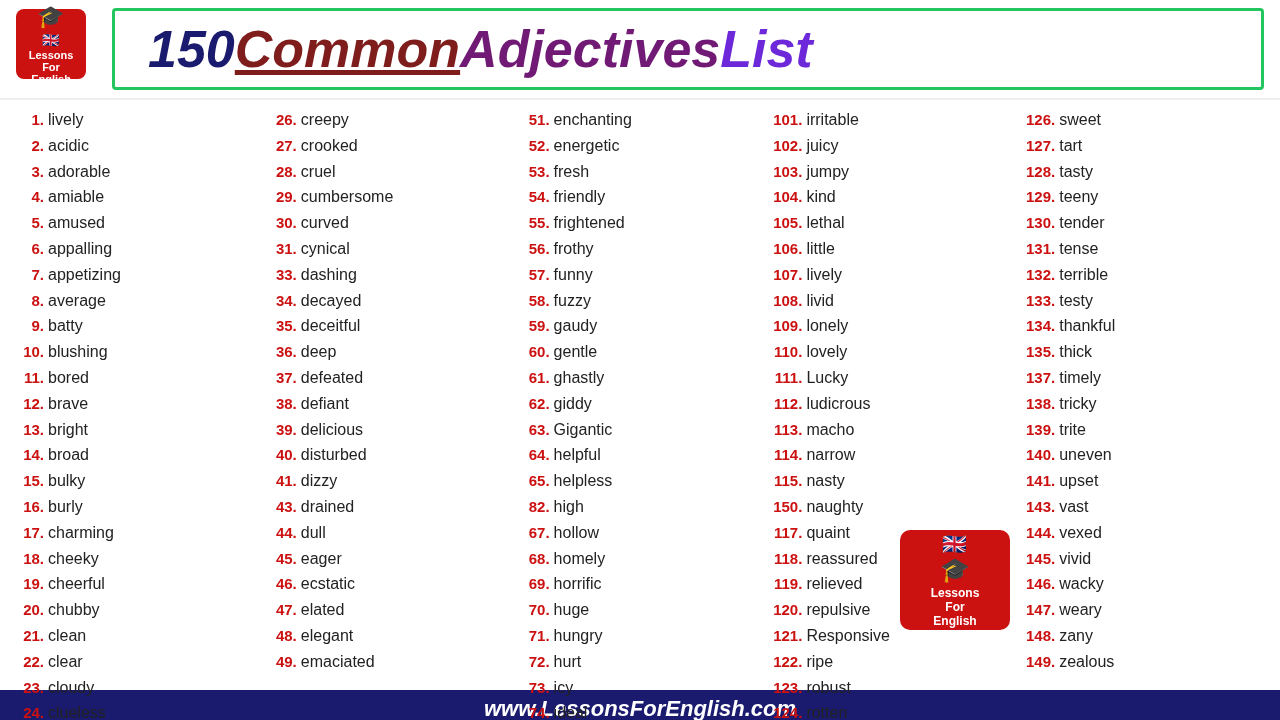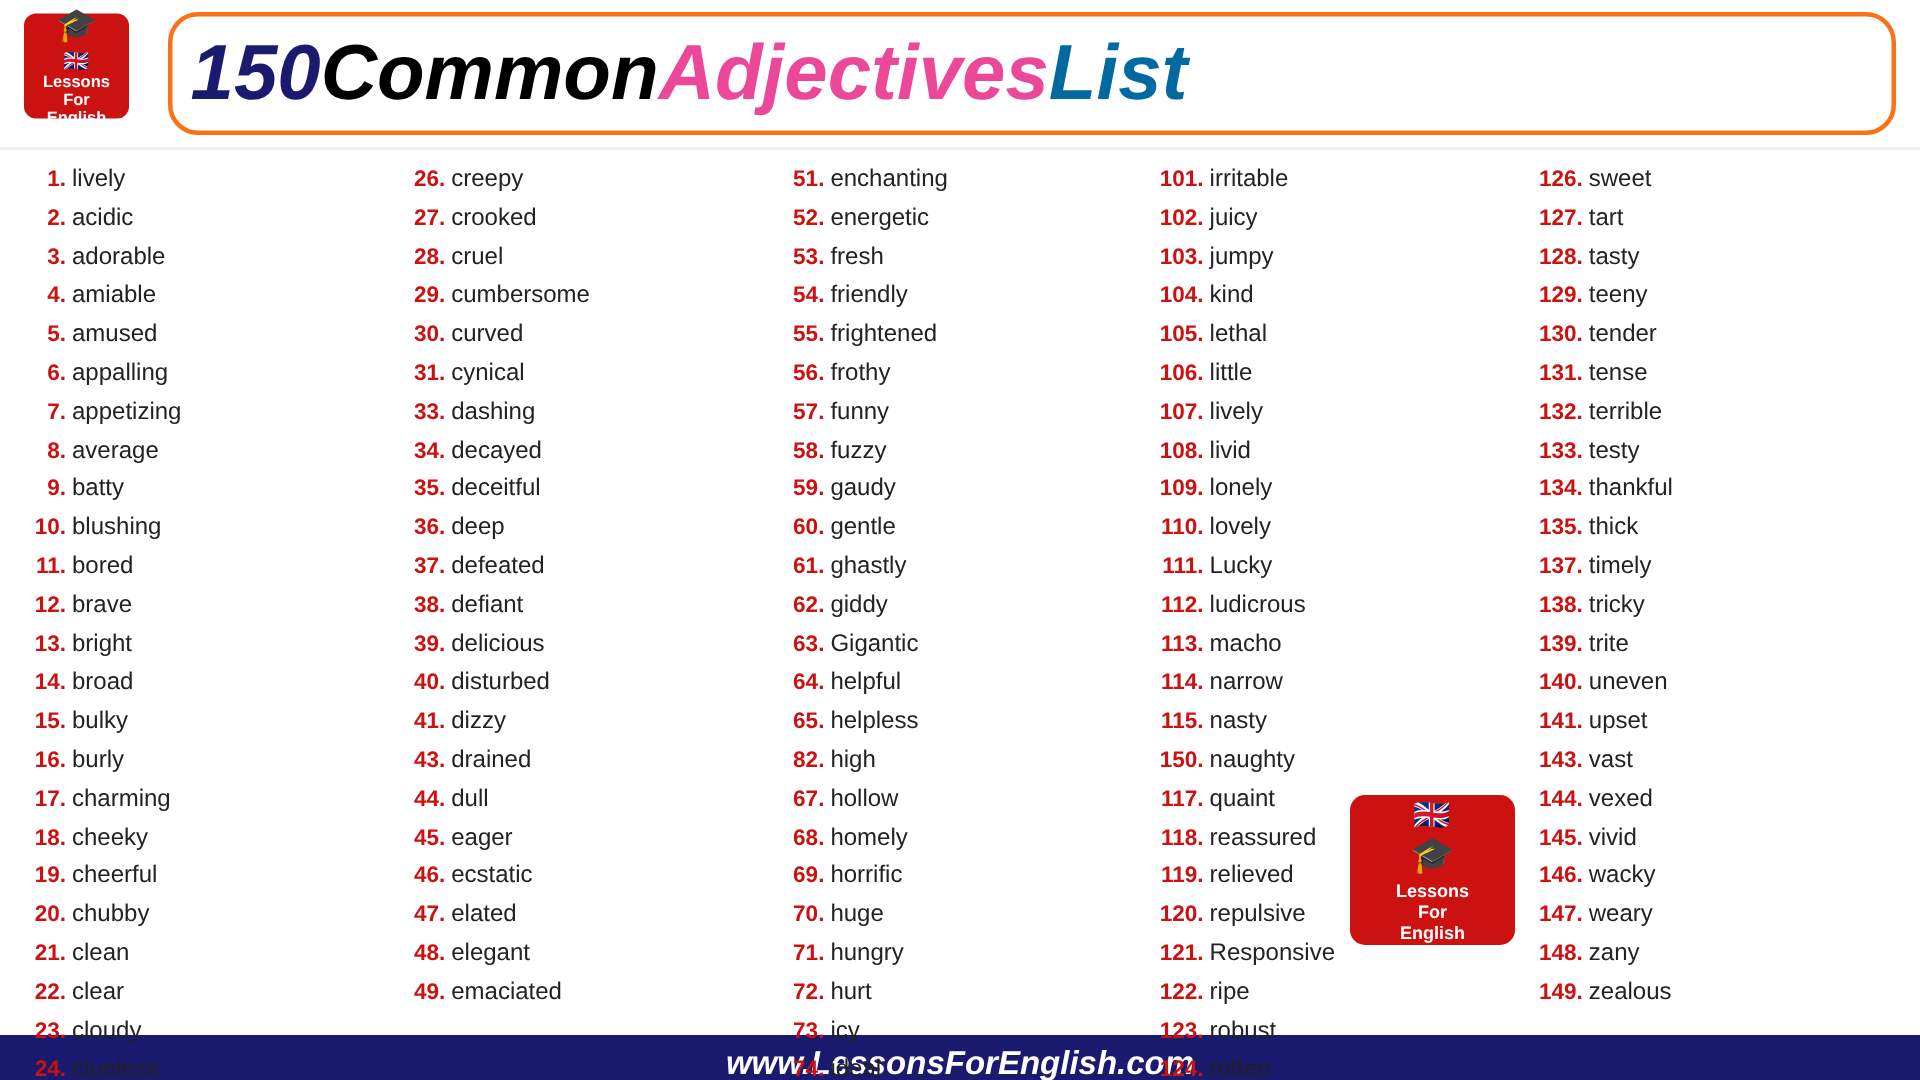--- a/index.html
+++ b/index.html
@@ -49,37 +49,37 @@
       margin-bottom: 2px;
     }
 
     .logo-flag {
       font-size: 14px;
       margin-bottom: 1px;
     }
 
     .title-container {
       flex: 1;
-      border: 3px solid #f97316;
-      border-radius: 20px;
-      padding: 8px 12px;
+      border: 3px solid #22c55e;
+      border-radius: 4px;
+      padding: 8px 33px;
       display: flex;
       align-items: center;
     }
 
     .title-text {
       font-size: 52px;
       font-weight: 900;
       font-style: italic;
     }
 
     .title-150 { color: #1a1a6e; }
-    .title-common { color: #000000; }
-    .title-adjectives { color: #ec4899; }
-    .title-list { color: #0369a1; }
+    .title-common { color: #7f1d1d; text-decoration: underline; }
+    .title-adjectives { color: #701a75; }
+    .title-list { color: #6d28d9; }
 
     .content {
       display: flex;
       padding: 8px 10px 4px 10px;
       gap: 4px;
       height: 590px;
     }
 
     .column {
       flex: 1;

